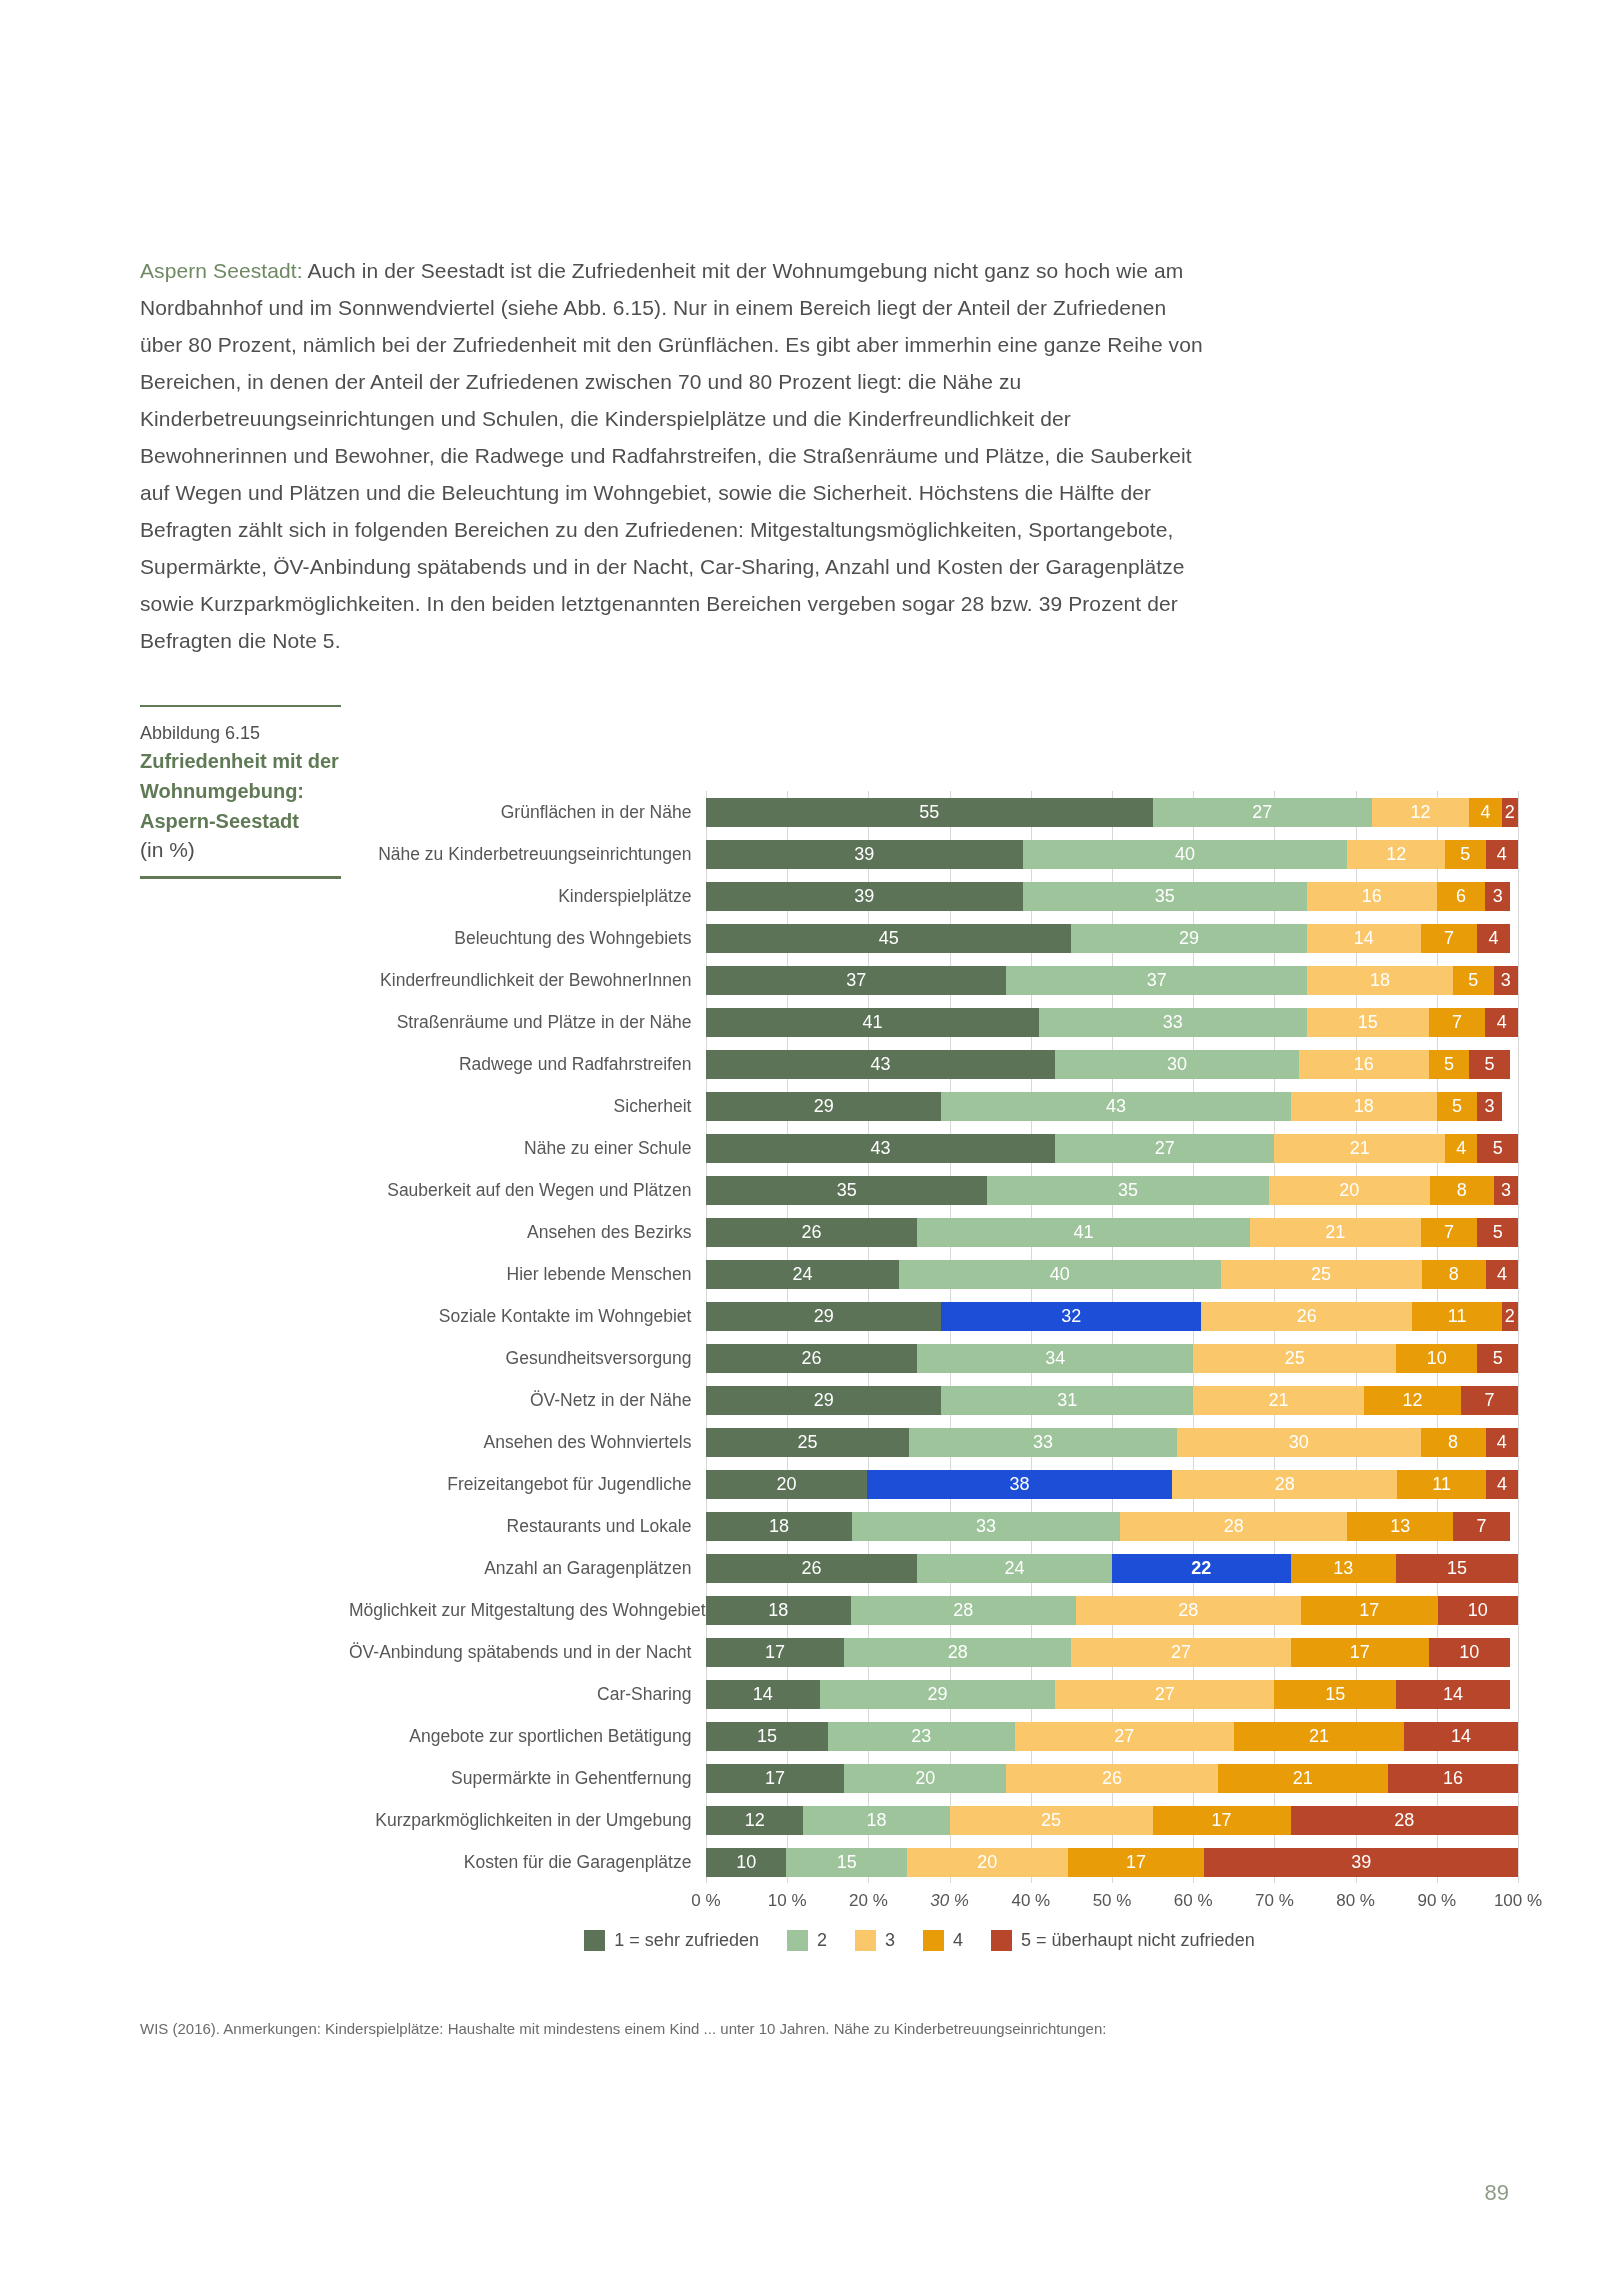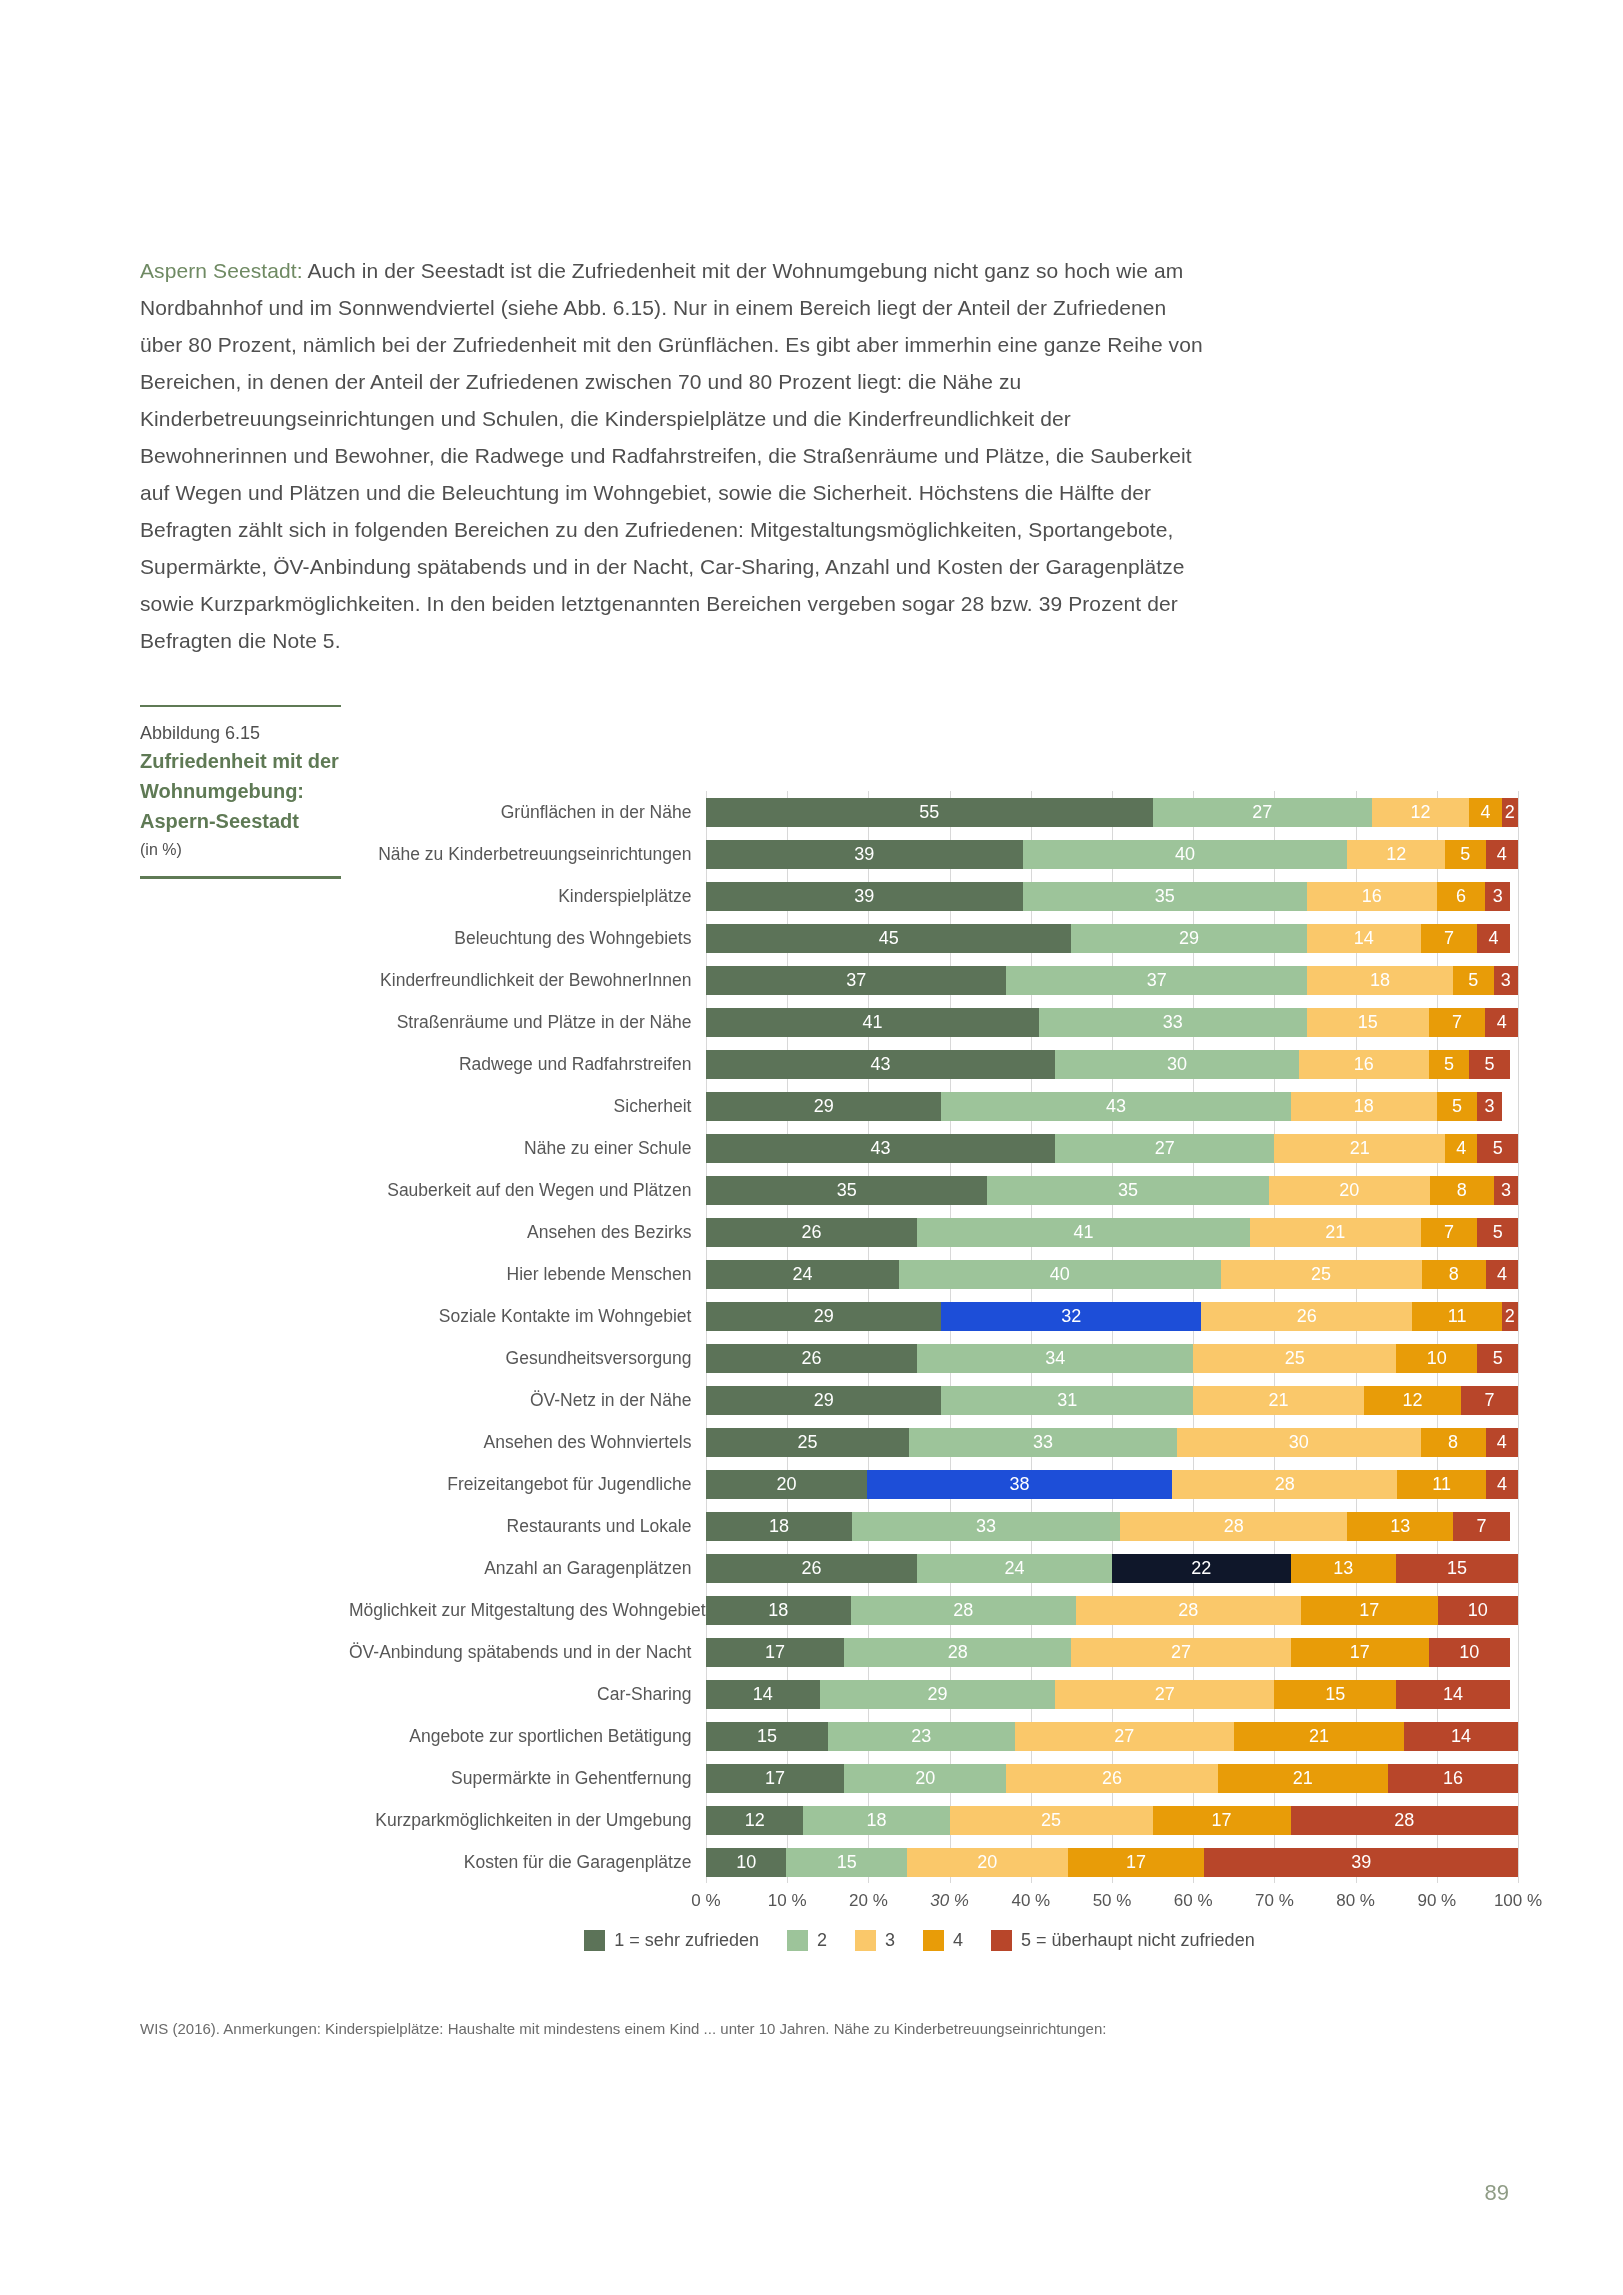--- a/index.html
+++ b/index.html
@@ -53,21 +53,21 @@
     color: #4f4f4f;
     line-height: 25px;
   }
   #fig-caption .fig-title {
     font-size: 20px;
     color: #5f7a55;
     font-weight: bold;
     line-height: 30px;
   }
   #fig-caption .fig-unit {
-    font-size: 16px;
+    font-size: 21px;
     color: #4f4f4f;
     line-height: 27px;
   }
 
   
   #chart {
     position: absolute;
     left: 349px;
     top: 791px;
     width: 1177px;
@@ -392,21 +392,21 @@
           <div class="seg" style="width: 28%; background: rgb(250, 200, 106);">28</div>
           <div class="seg" style="width: 13%; background: rgb(232, 156, 8);">13</div>
           <div class="seg" style="width: 7%; background: rgb(184, 70, 42);">7</div>
         </div>
       </div>
       <div class="row">
         <div class="row-label">Anzahl an Garagenplätzen</div>
         <div class="row-bar">
           <div class="seg" style="width: 26%; background: rgb(92, 115, 88);">26</div>
           <div class="seg" style="width: 24%; background: rgb(157, 196, 154);">24</div>
-          <div class="seg" style="width: 22%; background: #0f172a;">22</div>
+          <div class="seg" style="width: 22%; background: #1d4ed8; font-weight: bold;">22</div>
           <div class="seg" style="width: 13%; background: rgb(232, 156, 8);">13</div>
           <div class="seg" style="width: 15%; background: rgb(184, 70, 42);">15</div>
         </div>
       </div>
       <div class="row">
         <div class="row-label">Möglichkeit zur Mitgestaltung des Wohngebiets</div>
         <div class="row-bar">
           <div class="seg" style="width: 18%; background: rgb(92, 115, 88);">18</div>
           <div class="seg" style="width: 28%; background: rgb(157, 196, 154);">28</div>
           <div class="seg" style="width: 28%; background: rgb(250, 200, 106);">28</div>

